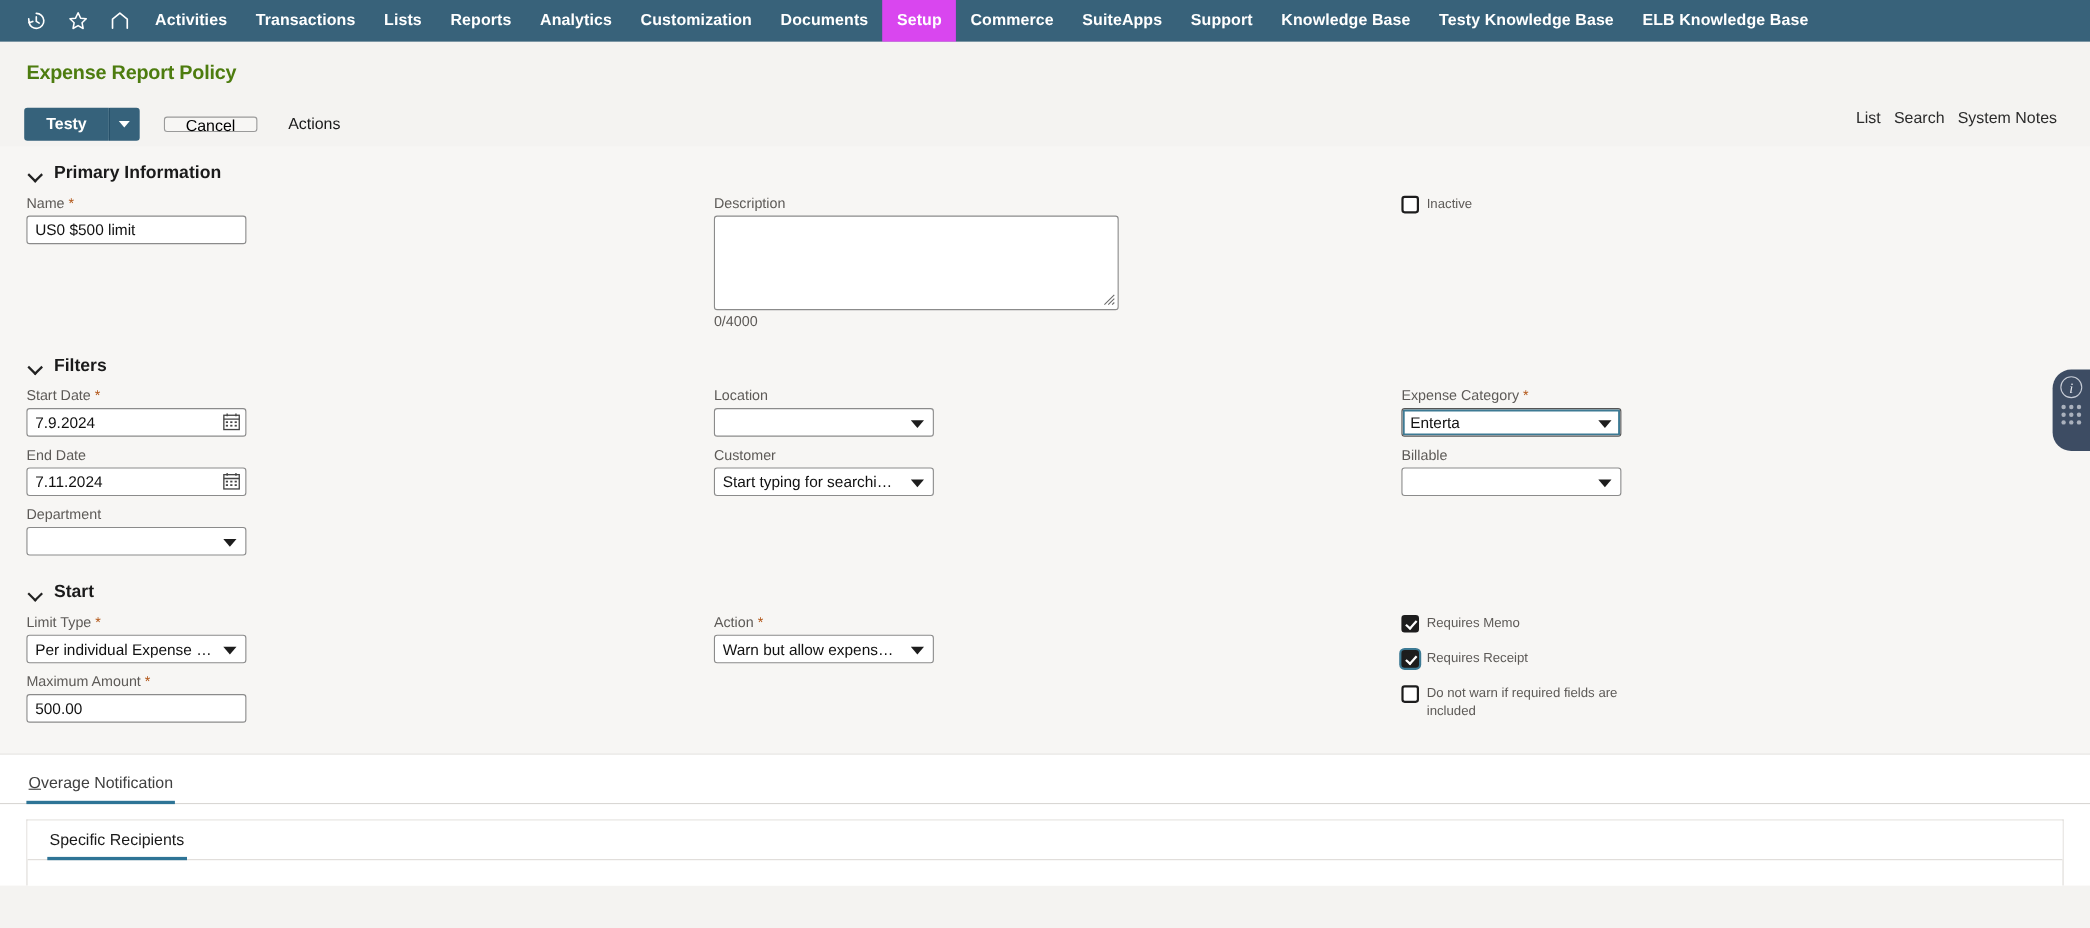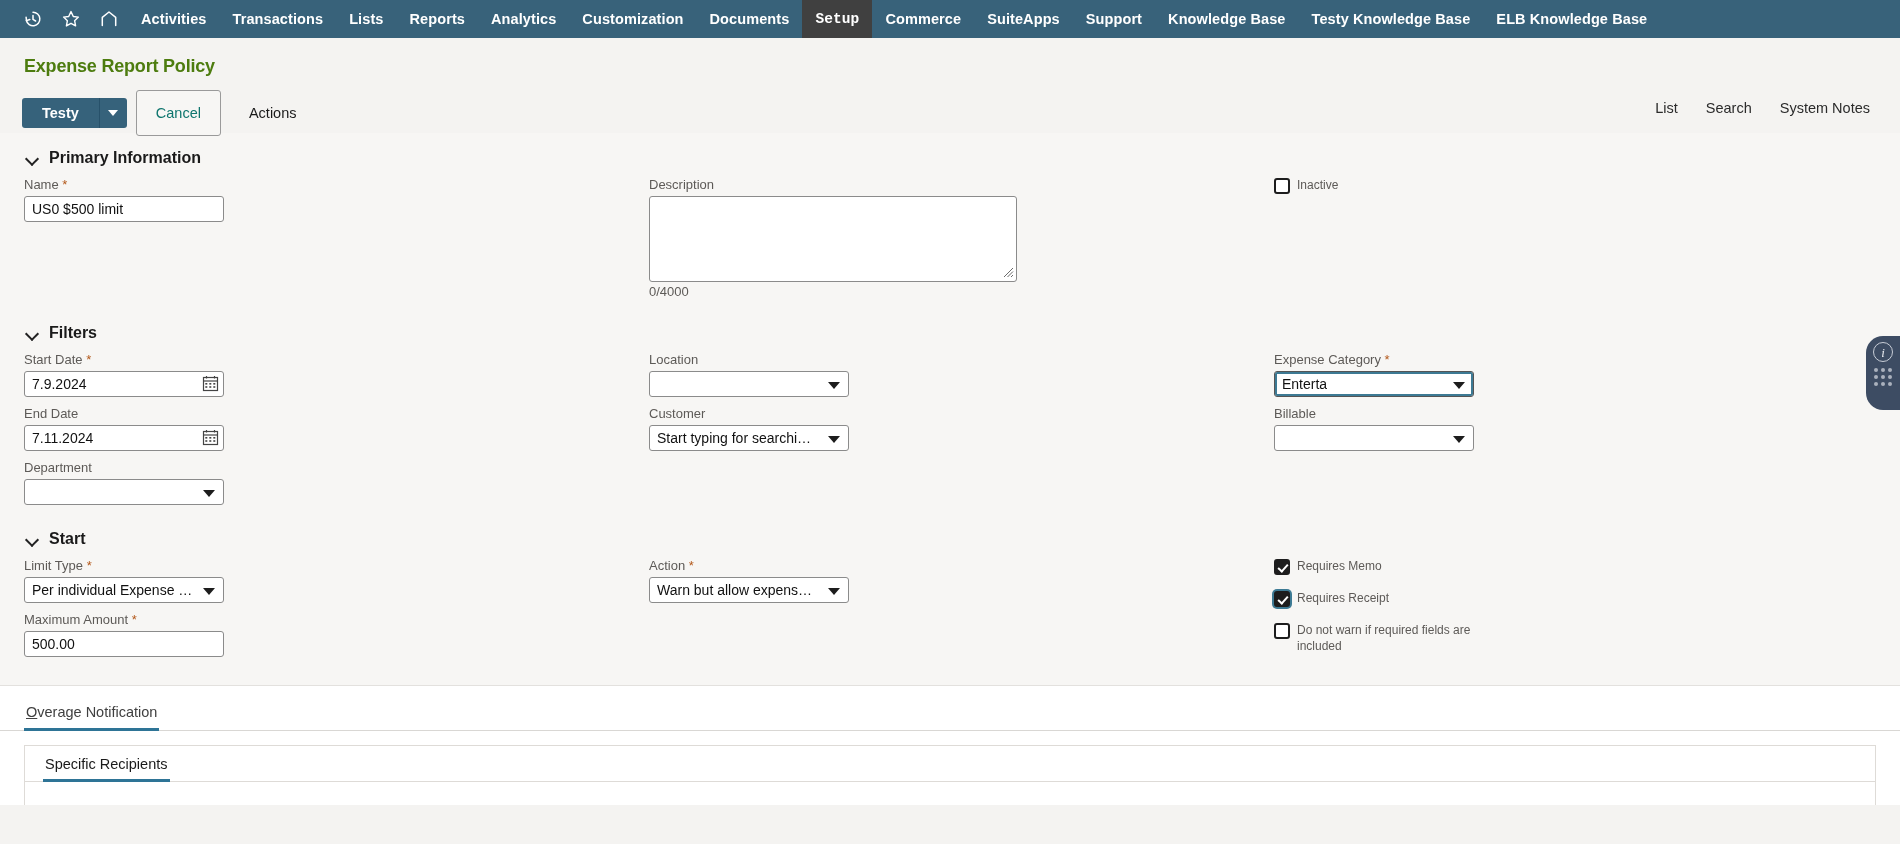--- a/index.html
+++ b/index.html
@@ -52,21 +52,21 @@
     font-weight: bold;
     color: #4d7c0f;
     margin: 0;
     letter-spacing: -0.2px;
   }
   .head-links {
     position: absolute;
     right: 30px;
     top: 62px;
     display: flex;
-    gap: 28px;
+    gap: 12px;
   }
   .head-link {
     font-size: 14.5px;
     color: #2b2b2b;
     cursor: pointer;
   }
 
   
   .toolbar {
     display: flex;
@@ -96,28 +96,28 @@
     cursor: pointer;
     display: flex; align-items: center; justify-content: center;
   }
   .caret-down {
     width: 0; height: 0;
     border-left: 5px solid transparent;
     border-right: 5px solid transparent;
     border-top: 6px solid #ffffff;
   }
   .btn-cancel {
-    margin-left: 9px;
+    margin-left: 22px;
     background: #f7f6f4;
     border: 1px solid #9a9a9a;
     border-radius: 3px;
     font-size: 14.5px;
     font-family: inherit;
-    color: #0f766e;
-    height: 46px;
+    color: #000000;
+    height: 14px;
     padding: 0 19px;
     cursor: pointer;
   }
   .btn-actions {
     margin-left: 14px;
     background: transparent;
     border: none;
     font-size: 14.5px;
     font-family: inherit;
     color: #1a1a1a;
@@ -421,21 +421,21 @@
     </svg>
   </div>
 
   <div class="nav-item">Activities</div>
   <div class="nav-item">Transactions</div>
   <div class="nav-item">Lists</div>
   <div class="nav-item">Reports</div>
   <div class="nav-item">Analytics</div>
   <div class="nav-item">Customization</div>
   <div class="nav-item">Documents</div>
-  <div class="nav-item active" style="background: #404040; font-family: Liberation Mono, monospace;">Setup</div>
+  <div class="nav-item active" style="background: #d946ef;">Setup</div>
   <div class="nav-item">Commerce</div>
   <div class="nav-item">SuiteApps</div>
   <div class="nav-item">Support</div>
   <div class="nav-item">Knowledge Base</div>
   <div class="nav-item">Testy Knowledge Base</div>
   <div class="nav-item">ELB Knowledge Base</div>
 </div>
 
 <div class="page-head">
   <h1 class="page-title">Expense Report Policy</h1>

